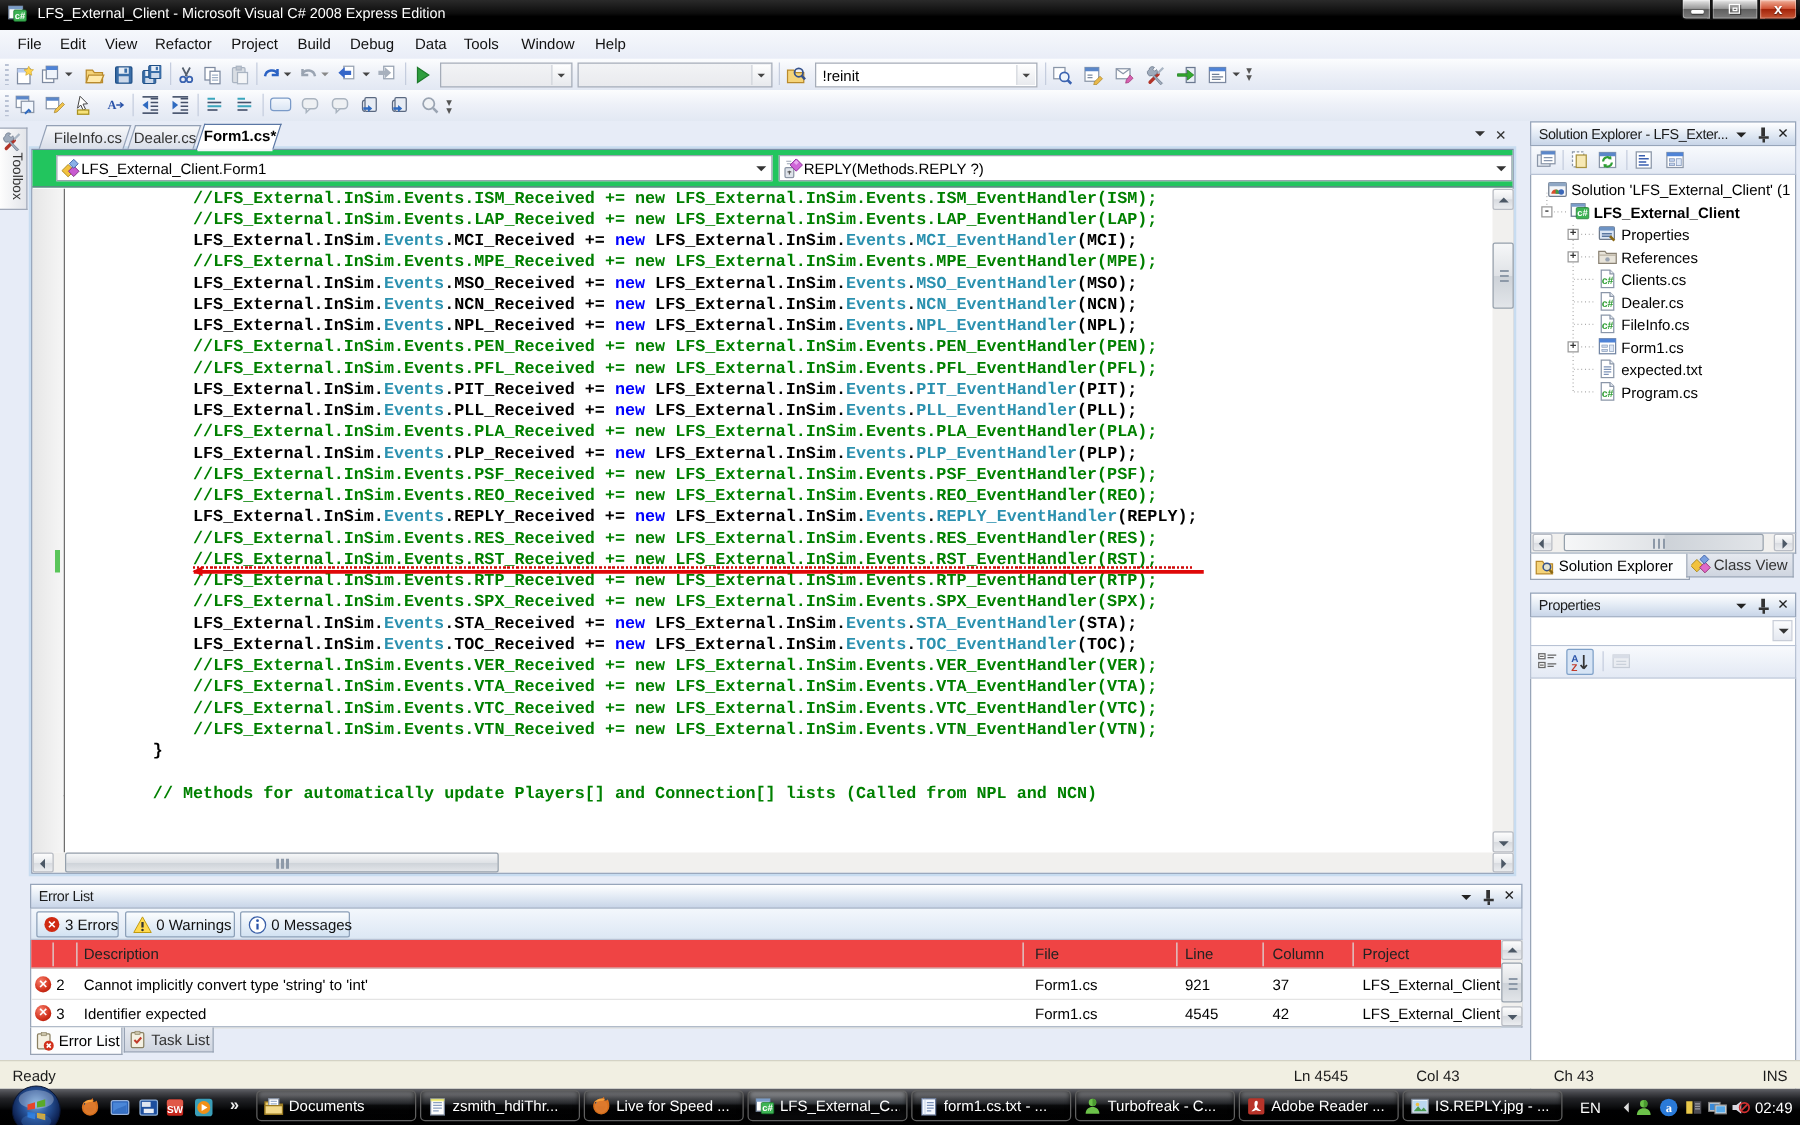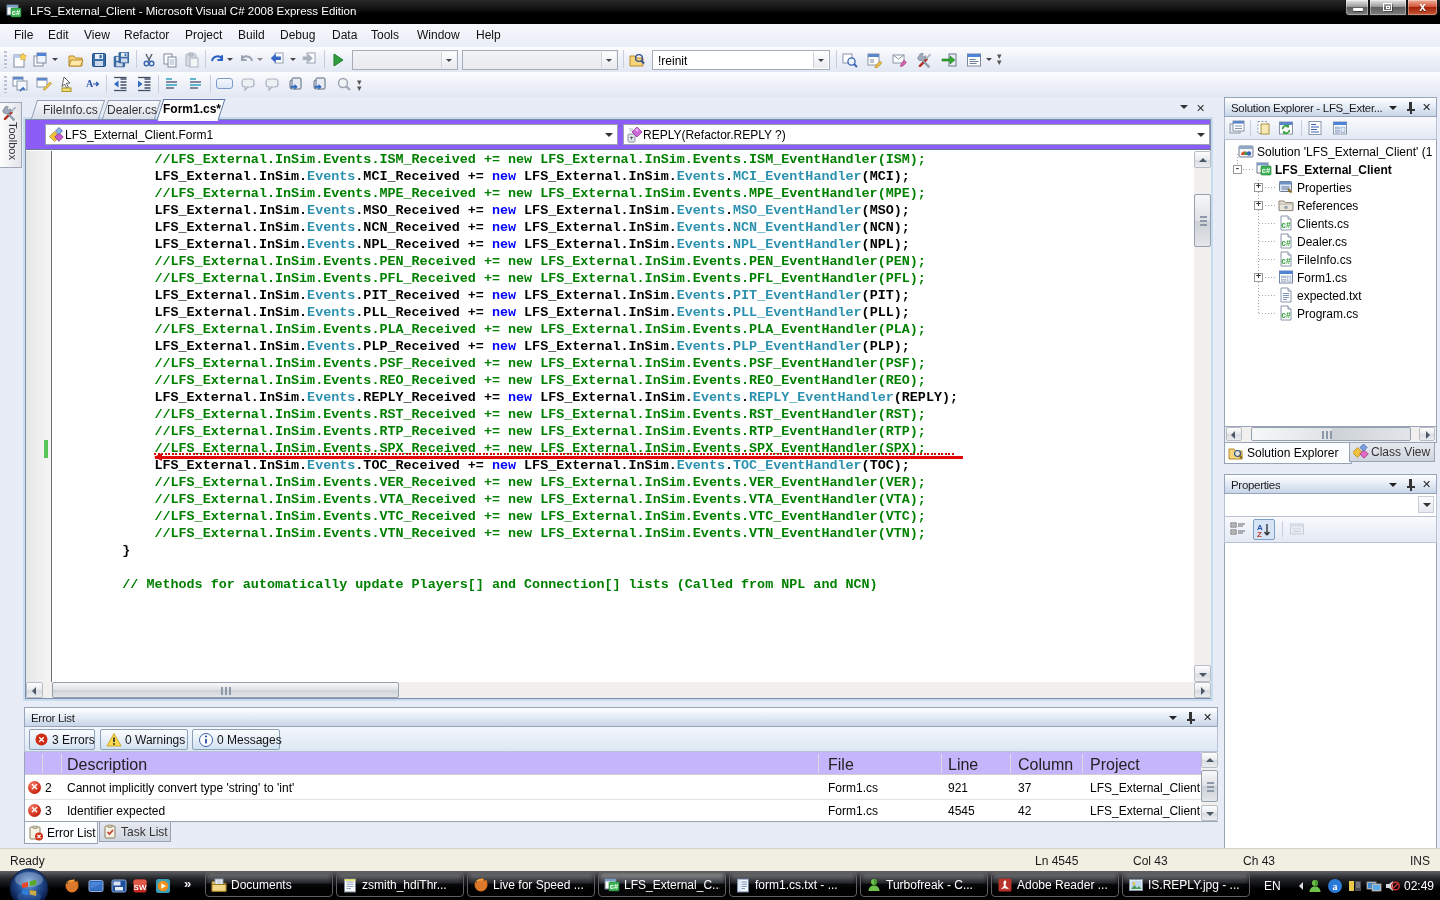--- a/index.html
+++ b/index.html
@@ -305,65 +305,68 @@
 <div class="abs" style="left:34px;top:3px;width:68px;height:19px;background:linear-gradient(#f7f8fa,#d9dee9);border:1px solid #93a0b5;border-bottom:none;transform:skewX(-18deg);z-index:1"></div>
 <span class="abs" style="left:43px;top:6px;font-size:12px;color:#333;z-index:2">FileInfo.cs</span>
 <div class="abs" style="left:105px;top:3px;width:53px;height:19px;background:linear-gradient(#f7f8fa,#d9dee9);border:1px solid #93a0b5;border-bottom:none;transform:skewX(-18deg);z-index:1"></div>
 <span class="abs" style="left:107px;top:6px;font-size:12px;color:#333;z-index:2">Dealer.cs</span>
 <div class="abs" style="left:160px;top:2px;width:62px;height:21px;background:#fff;border:1px solid #5a76a4;border-bottom:none;transform:skewX(-18deg);z-index:3"></div>
 <span class="abs" style="left:163px;top:5px;font-size:12px;font-weight:bold;color:#000;z-index:4">Form1.cs*</span>
 <div class="abs" style="left:158px;top:22px;width:60px;height:2px;background:#f5f7fb;z-index:5"></div>
 <div class="abs" style="left:1180px;top:8px;width:0;height:0;border:4px solid transparent;border-top-color:#333"></div>
 <div class="abs" style="left:1196px;top:5px;font-size:11px;color:#333">✕</div>
 <div class="abs" style="left:25px;top:22px;width:1186px;height:580px;border:1px solid #7e8ea8;background:#fff;box-shadow:0 0 0 2px #c8dcf0">
-<div class="abs" style="left:0;top:0;width:1184px;height:30px;background:#8b5cf6;border-bottom:1px solid #6d7b8e">
+<div class="abs" style="left:0;top:0;width:1184px;height:30px;background:#22c55e;border-bottom:1px solid #6d7b8e">
 <div class="abs navcombo" style="left:19px;width:573px">
 <div class="abs" style="left:3px;top:2px"><svg style="" width="16" height="16" viewBox="0 0 16 16">
               <rect x="2" y="6" width="7" height="7" transform="rotate(-45 5.5 9.5)" fill="#f2c23e" stroke="#a8861a" stroke-width=".7"></rect>
               <rect x="7" y="7" width="6" height="6" transform="rotate(-45 10 10)" fill="#c85ad0" stroke="#7a2a80" stroke-width=".7"></rect>
               <rect x="7.5" y="1.5" width="5" height="5" transform="rotate(-45 10 4)" fill="#8ab0e8" stroke="#3a5fa8" stroke-width=".7"></rect>
             </svg></div>
 <span class="txt">LFS_External_Client.Form1</span>
           <div class="arr"></div>
         </div>
 <div class="abs navcombo" style="left:597px;width:587px">
 <div class="abs" style="left:3px;top:2px"><svg style="" width="16" height="16" viewBox="0 0 16 16">
               <rect x="1" y="7" width="7" height="8" rx="1" fill="#dfe3ea" stroke="#8a94a4"></rect>
               <path d="M3 10.5 h3 M4.5 9.5 v3" stroke="#555" stroke-width=".9"></path>
               <path d="M2 2 h4 M2.5 4 h3.5" stroke="#9aa4b4" stroke-width=".8"></path>
               <rect x="6.5" y="1.5" width="7" height="7" transform="rotate(-45 10 5)" fill="#cf66d8" stroke="#8a2a96" stroke-width=".7"></rect>
               <path d="M8 3 l2-2 2 2 -2 2Z" fill="#e8aaf0"></path>
             </svg></div>
-<span class="txt">REPLY(Refactor.REPLY ?)</span>
+<span class="txt">REPLY(Methods.REPLY ?)</span>
           <div class="arr"></div>
         </div>
 </div>
 <div class="abs" style="left:0;top:31px;width:25px;height:531px;background:linear-gradient(90deg,#e6e6e6,#f6f6f6)"></div>
 <div class="abs" style="left:18px;top:320px;width:4px;height:18px;background:#59c559"></div>
 <div class="abs" style="left:25px;top:31px;width:1px;height:531px;background:#6e6e6e"></div>
 <div class="abs" style="left:25px;top:516px;width:8px;height:1px;background:#6e6e6e"></div>
 <div id="code" class="abs" style="left:26px;top:31px;width:1141px;height:531px">
 <div class="ln">&nbsp;&nbsp;&nbsp;&nbsp;&nbsp;&nbsp;&nbsp;&nbsp;&nbsp;&nbsp;&nbsp;&nbsp;<span class="c">//LFS_External.InSim.Events.ISM_Received += new LFS_External.InSim.Events.ISM_EventHandler(ISM);</span></div>
+        <div class="ln">&nbsp;&nbsp;&nbsp;&nbsp;&nbsp;&nbsp;&nbsp;&nbsp;&nbsp;&nbsp;&nbsp;&nbsp;<span class="c">//LFS_External.InSim.Events.LAP_Received += new LFS_External.InSim.Events.LAP_EventHandler(LAP);</span></div>
         <div class="ln">&nbsp;&nbsp;&nbsp;&nbsp;&nbsp;&nbsp;&nbsp;&nbsp;&nbsp;&nbsp;&nbsp;&nbsp;LFS_External.InSim.<i>Events</i>.MCI_Received += <b>new</b> LFS_External.InSim.<i>Events</i>.<i>MCI_EventHandler</i>(MCI);</div>
         <div class="ln">&nbsp;&nbsp;&nbsp;&nbsp;&nbsp;&nbsp;&nbsp;&nbsp;&nbsp;&nbsp;&nbsp;&nbsp;<span class="c">//LFS_External.InSim.Events.MPE_Received += new LFS_External.InSim.Events.MPE_EventHandler(MPE);</span></div>
         <div class="ln">&nbsp;&nbsp;&nbsp;&nbsp;&nbsp;&nbsp;&nbsp;&nbsp;&nbsp;&nbsp;&nbsp;&nbsp;LFS_External.InSim.<i>Events</i>.MSO_Received += <b>new</b> LFS_External.InSim.<i>Events</i>.<i>MSO_EventHandler</i>(MSO);</div>
         <div class="ln">&nbsp;&nbsp;&nbsp;&nbsp;&nbsp;&nbsp;&nbsp;&nbsp;&nbsp;&nbsp;&nbsp;&nbsp;LFS_External.InSim.<i>Events</i>.NCN_Received += <b>new</b> LFS_External.InSim.<i>Events</i>.<i>NCN_EventHandler</i>(NCN);</div>
         <div class="ln">&nbsp;&nbsp;&nbsp;&nbsp;&nbsp;&nbsp;&nbsp;&nbsp;&nbsp;&nbsp;&nbsp;&nbsp;LFS_External.InSim.<i>Events</i>.NPL_Received += <b>new</b> LFS_External.InSim.<i>Events</i>.<i>NPL_EventHandler</i>(NPL);</div>
         <div class="ln">&nbsp;&nbsp;&nbsp;&nbsp;&nbsp;&nbsp;&nbsp;&nbsp;&nbsp;&nbsp;&nbsp;&nbsp;<span class="c">//LFS_External.InSim.Events.PEN_Received += new LFS_External.InSim.Events.PEN_EventHandler(PEN);</span></div>
         <div class="ln">&nbsp;&nbsp;&nbsp;&nbsp;&nbsp;&nbsp;&nbsp;&nbsp;&nbsp;&nbsp;&nbsp;&nbsp;<span class="c">//LFS_External.InSim.Events.PFL_Received += new LFS_External.InSim.Events.PFL_EventHandler(PFL);</span></div>
         <div class="ln">&nbsp;&nbsp;&nbsp;&nbsp;&nbsp;&nbsp;&nbsp;&nbsp;&nbsp;&nbsp;&nbsp;&nbsp;LFS_External.InSim.<i>Events</i>.PIT_Received += <b>new</b> LFS_External.InSim.<i>Events</i>.<i>PIT_EventHandler</i>(PIT);</div>
         <div class="ln">&nbsp;&nbsp;&nbsp;&nbsp;&nbsp;&nbsp;&nbsp;&nbsp;&nbsp;&nbsp;&nbsp;&nbsp;LFS_External.InSim.<i>Events</i>.PLL_Received += <b>new</b> LFS_External.InSim.<i>Events</i>.<i>PLL_EventHandler</i>(PLL);</div>
         <div class="ln">&nbsp;&nbsp;&nbsp;&nbsp;&nbsp;&nbsp;&nbsp;&nbsp;&nbsp;&nbsp;&nbsp;&nbsp;<span class="c">//LFS_External.InSim.Events.PLA_Received += new LFS_External.InSim.Events.PLA_EventHandler(PLA);</span></div>
         <div class="ln">&nbsp;&nbsp;&nbsp;&nbsp;&nbsp;&nbsp;&nbsp;&nbsp;&nbsp;&nbsp;&nbsp;&nbsp;LFS_External.InSim.<i>Events</i>.PLP_Received += <b>new</b> LFS_External.InSim.<i>Events</i>.<i>PLP_EventHandler</i>(PLP);</div>
         <div class="ln">&nbsp;&nbsp;&nbsp;&nbsp;&nbsp;&nbsp;&nbsp;&nbsp;&nbsp;&nbsp;&nbsp;&nbsp;<span class="c">//LFS_External.InSim.Events.PSF_Received += new LFS_External.InSim.Events.PSF_EventHandler(PSF);</span></div>
         <div class="ln">&nbsp;&nbsp;&nbsp;&nbsp;&nbsp;&nbsp;&nbsp;&nbsp;&nbsp;&nbsp;&nbsp;&nbsp;<span class="c">//LFS_External.InSim.Events.REO_Received += new LFS_External.InSim.Events.REO_EventHandler(REO);</span></div>
         <div class="ln">&nbsp;&nbsp;&nbsp;&nbsp;&nbsp;&nbsp;&nbsp;&nbsp;&nbsp;&nbsp;&nbsp;&nbsp;LFS_External.InSim.<i>Events</i>.REPLY_Received += <b>new</b> LFS_External.InSim.<i>Events</i>.<i>REPLY_EventHandler</i>(REPLY);</div>
+        <div class="ln">&nbsp;&nbsp;&nbsp;&nbsp;&nbsp;&nbsp;&nbsp;&nbsp;&nbsp;&nbsp;&nbsp;&nbsp;<span class="c">//LFS_External.InSim.Events.RES_Received += new LFS_External.InSim.Events.RES_EventHandler(RES);</span></div>
         <div class="ln">&nbsp;&nbsp;&nbsp;&nbsp;&nbsp;&nbsp;&nbsp;&nbsp;&nbsp;&nbsp;&nbsp;&nbsp;<span class="c">//LFS_External.InSim.Events.RST_Received += new LFS_External.InSim.Events.RST_EventHandler(RST);</span></div>
         <div class="ln">&nbsp;&nbsp;&nbsp;&nbsp;&nbsp;&nbsp;&nbsp;&nbsp;&nbsp;&nbsp;&nbsp;&nbsp;<span class="c">//LFS_External.InSim.Events.RTP_Received += new LFS_External.InSim.Events.RTP_EventHandler(RTP);</span></div>
         <div class="ln">&nbsp;&nbsp;&nbsp;&nbsp;&nbsp;&nbsp;&nbsp;&nbsp;&nbsp;&nbsp;&nbsp;&nbsp;<span class="c">//LFS_External.InSim.Events.SPX_Received += new LFS_External.InSim.Events.SPX_EventHandler(SPX);</span></div>
+        <div class="ln">&nbsp;&nbsp;&nbsp;&nbsp;&nbsp;&nbsp;&nbsp;&nbsp;&nbsp;&nbsp;&nbsp;&nbsp;LFS_External.InSim.<i>Events</i>.STA_Received += <b>new</b> LFS_External.InSim.<i>Events</i>.<i>STA_EventHandler</i>(STA);</div>
         <div class="ln">&nbsp;&nbsp;&nbsp;&nbsp;&nbsp;&nbsp;&nbsp;&nbsp;&nbsp;&nbsp;&nbsp;&nbsp;LFS_External.InSim.<i>Events</i>.TOC_Received += <b>new</b> LFS_External.InSim.<i>Events</i>.<i>TOC_EventHandler</i>(TOC);</div>
         <div class="ln">&nbsp;&nbsp;&nbsp;&nbsp;&nbsp;&nbsp;&nbsp;&nbsp;&nbsp;&nbsp;&nbsp;&nbsp;<span class="c">//LFS_External.InSim.Events.VER_Received += new LFS_External.InSim.Events.VER_EventHandler(VER);</span></div>
         <div class="ln">&nbsp;&nbsp;&nbsp;&nbsp;&nbsp;&nbsp;&nbsp;&nbsp;&nbsp;&nbsp;&nbsp;&nbsp;<span class="c">//LFS_External.InSim.Events.VTA_Received += new LFS_External.InSim.Events.VTA_EventHandler(VTA);</span></div>
         <div class="ln">&nbsp;&nbsp;&nbsp;&nbsp;&nbsp;&nbsp;&nbsp;&nbsp;&nbsp;&nbsp;&nbsp;&nbsp;<span class="c">//LFS_External.InSim.Events.VTC_Received += new LFS_External.InSim.Events.VTC_EventHandler(VTC);</span></div>
         <div class="ln">&nbsp;&nbsp;&nbsp;&nbsp;&nbsp;&nbsp;&nbsp;&nbsp;&nbsp;&nbsp;&nbsp;&nbsp;<span class="c">//LFS_External.InSim.Events.VTN_Received += new LFS_External.InSim.Events.VTN_EventHandler(VTN);</span></div>
         <div class="ln">&nbsp;&nbsp;&nbsp;&nbsp;&nbsp;&nbsp;&nbsp;&nbsp;}</div>
         <div class="ln">&nbsp;</div>
         <div class="ln">&nbsp;&nbsp;&nbsp;&nbsp;&nbsp;&nbsp;&nbsp;&nbsp;<span class="c">// Methods for automatically update Players[] and Connection[] lists (Called from NPL and NCN)</span></div>
 </div>
 <div class="abs" style="left:129px;top:336px;width:808px;height:3px;background:#e00808"></div>
@@ -619,21 +622,21 @@
 <div class="elbtn" style="left:167px;top:1.5px;width:88px">
           <span class="abs" style="left:5px;top:2px"><svg style="" width="16" height="16" viewBox="0 0 16 16">
               <circle cx="8" cy="8" r="6.5" fill="#fff" stroke="#3a5fa8" stroke-width="1"></circle>
               <path d="M8 7 v4.5" stroke="#2a53a8" stroke-width="1.8"></path>
               <circle cx="8" cy="4.5" r="1.1" fill="#2a53a8"></circle>
             </svg></span>
           <span class="abs" style="left:24px;top:3px">0 Messages</span>
         </div>
 </div>
 <div class="abs" style="left:0;top:45px;width:1194px;height:70px;background:#fff;border:1px solid #98a5b8;border-top:none">
-<div class="abs" style="left:0;top:0;width:1176px;height:23px;background:#c4b5fd;border-bottom:1px solid #cfcfcf;font-size:16px;color:#222">
+<div class="abs" style="left:0;top:0;width:1176px;height:23px;background:#ef4444;border-bottom:1px solid #cfcfcf;font-size:12px;color:#222">
 <span class="abs" style="left:42px;top:4px">Description</span>
 <span class="abs" style="left:803px;top:4px">File</span>
 <span class="abs" style="left:923px;top:4px">Line</span>
 <span class="abs" style="left:993px;top:4px">Column</span>
 <span class="abs" style="left:1065px;top:4px">Project</span>
 <div class="abs" style="left:17px;top:2px;width:1px;height:19px;background:#dcdcdc"></div>
 <div class="abs" style="left:36px;top:2px;width:1px;height:19px;background:#dcdcdc"></div>
 <div class="abs" style="left:793px;top:2px;width:1px;height:19px;background:#dcdcdc"></div>
 <div class="abs" style="left:916px;top:2px;width:1px;height:19px;background:#dcdcdc"></div>
 <div class="abs" style="left:985px;top:2px;width:1px;height:19px;background:#dcdcdc"></div>

